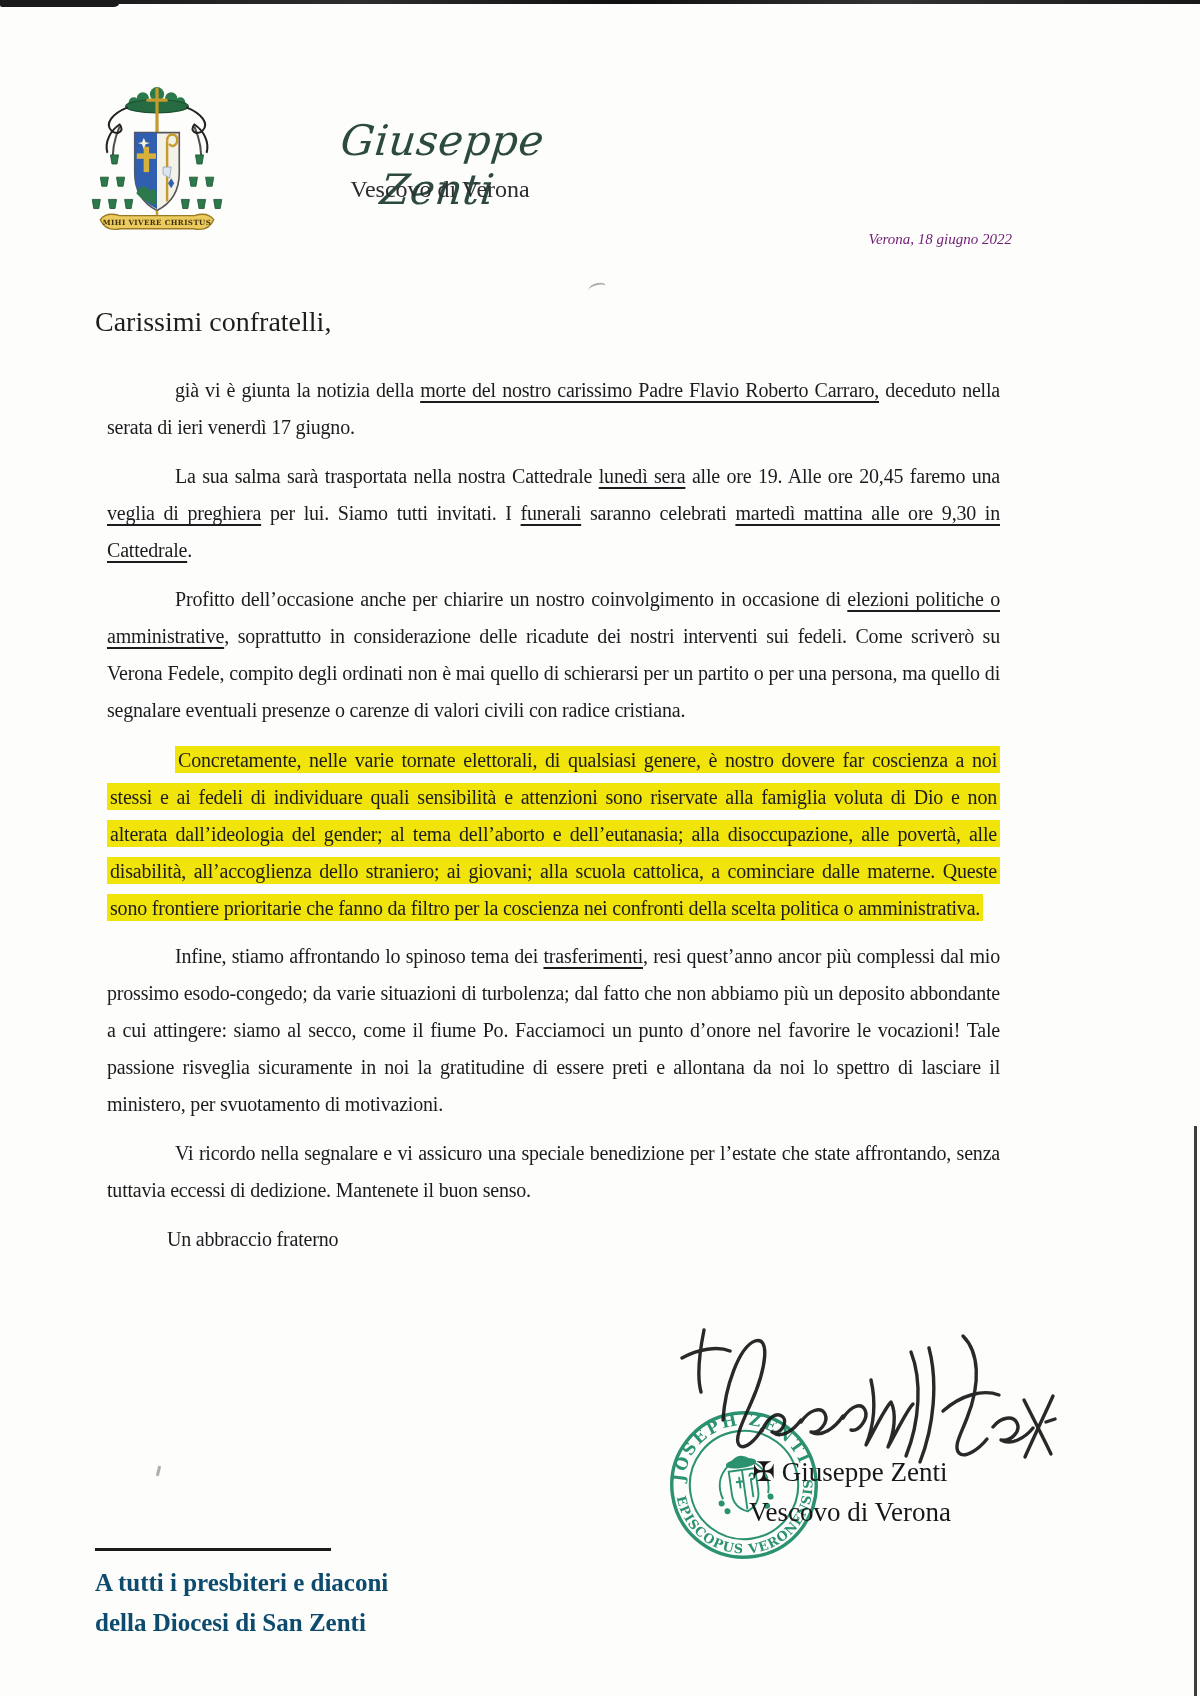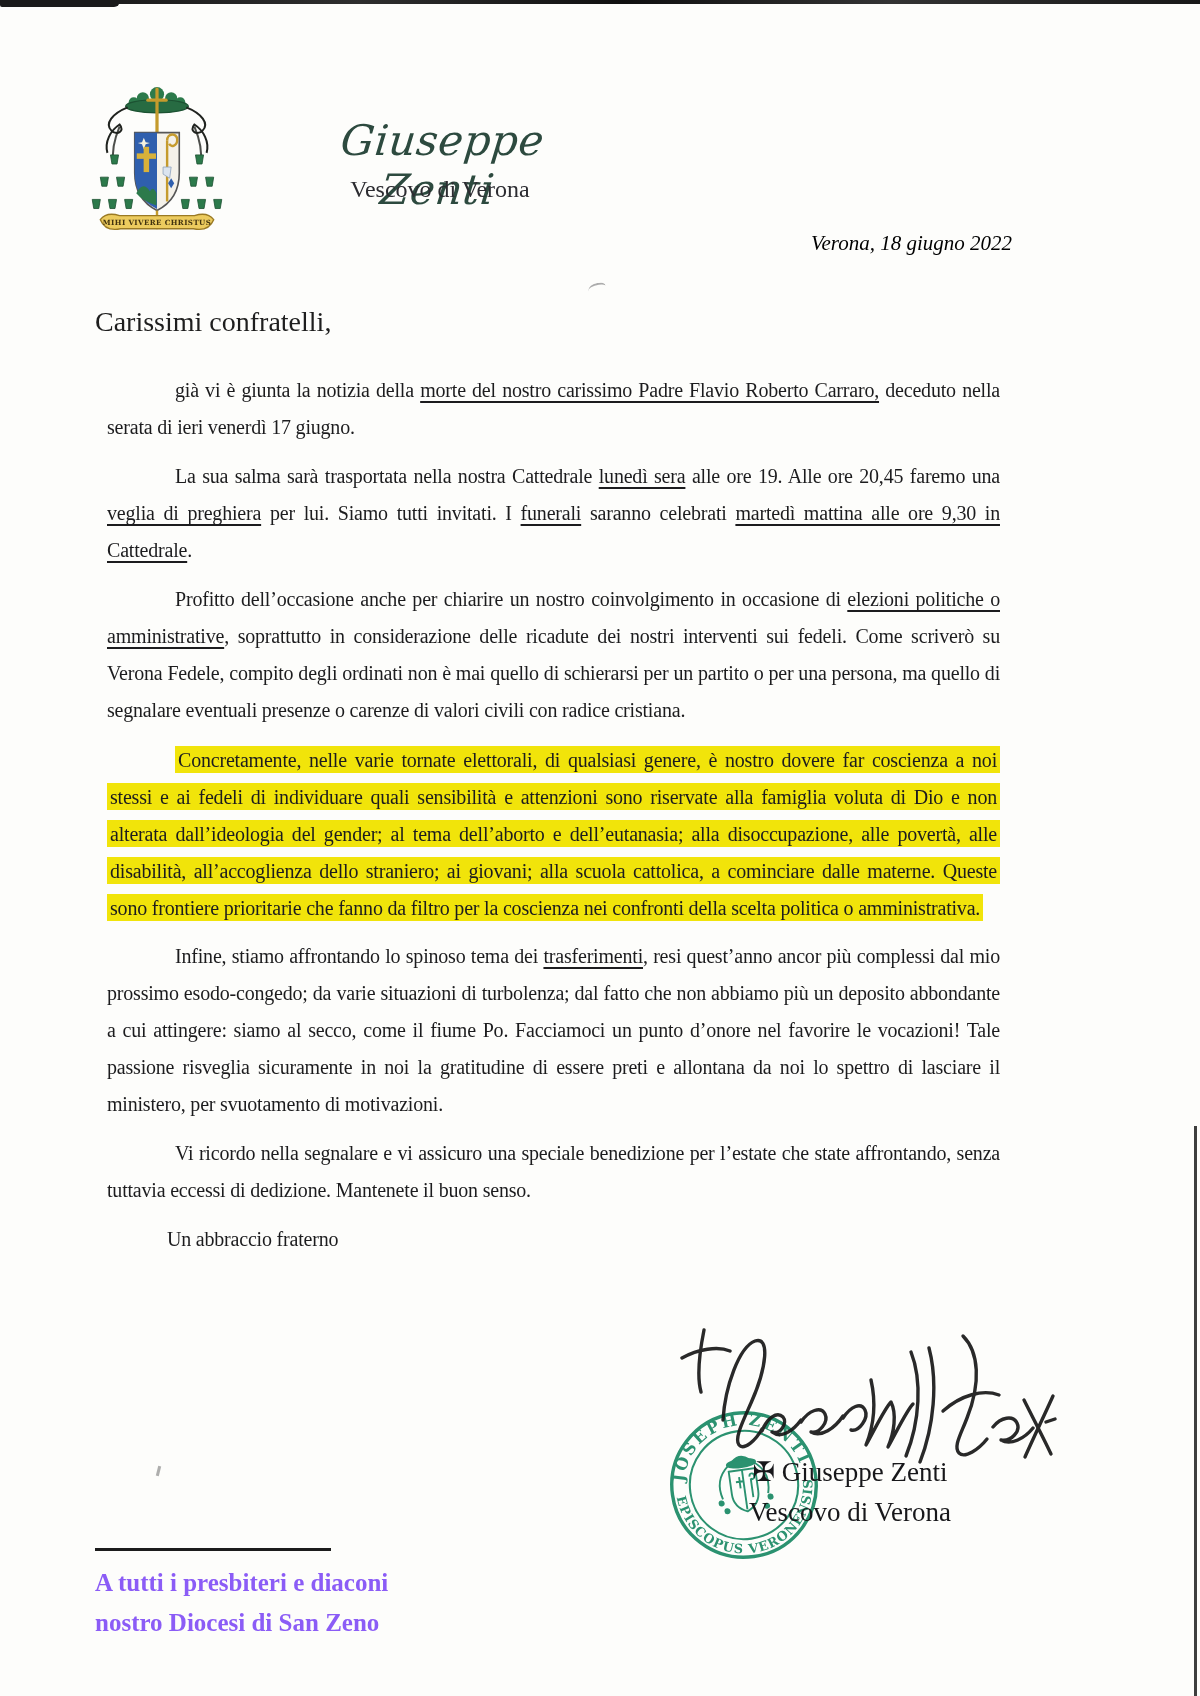--- a/index.html
+++ b/index.html
@@ -23,21 +23,21 @@
   
   .crest{position:absolute;left:86px;top:80px;}
   .name-script{
     position:absolute;left:295px;top:116px;width:290px;text-align:center;
     font-family:"DejaVu Serif",serif;font-style:italic;font-size:42px;
     color:#2d4a3f; transform:skewX(-6deg); letter-spacing:.5px;
   }
   .name-title{position:absolute;left:295px;top:176px;width:290px;text-align:center;
     font-size:24px;color:#2c2c31;}
 
-  .dateline{position:absolute;right:188px;top:231px;font-style:italic;font-size:21px;color:#000000;}
+  .dateline{position:absolute;right:188px;top:231px;font-style:italic;font-size:15px;color:#701a75;}
 
   .salutation{position:absolute;left:95px;top:306px;font-size:28px;}
 
   
   .letter-body{
     position:absolute;left:95px;top:360px;width:917px;
     font-size:20px;line-height:37px;text-align:justify;letter-spacing:-.2px;
     color:#1c1c1e;
   }
   .para{margin:12px;text-indent:68px;}
@@ -48,21 +48,21 @@
   
   .seal{position:absolute;left:668px;top:1406px;z-index:1;transform:rotate(-8deg);opacity:.93;}
   .typed-sig{position:absolute;left:685px;top:1452px;width:330px;z-index:2;text-align:center;
     font-size:27px;line-height:40px;color:#17171a;}
   .typed-sig div{white-space:nowrap;}
   .sig{position:absolute;left:628px;top:1290px;z-index:3;}
 
   
   .footer{position:absolute;left:95px;top:1548px;}
   .footer-rule{width:236px;height:3px;background:#1c1c1c;margin-bottom:12px;}
-  .footer p{margin:0;font-size:25px;font-weight:bold;line-height:40px;color:#8b5cf6;}
+  .footer p{margin:0;font-size:25px;font-weight:bold;line-height:40px;color:#0c4a6e;}
 </style>
 </head>
 <body>
 
 <div class="page">
 
   <div class="scan-top"></div>
   <div class="scan-top-blob"></div>
   <div class="scan-right"></div>
   <div class="squiggle"></div>
@@ -198,16 +198,16 @@
       <path d="M365,137 C373,127 385,125 389,133 C393,141 383,152 373,150 C383,156 397,148 405,138"></path>
       <path d="M396,110 C405,128 415,147 423,164"></path>
       <path d="M425,106 C415,128 405,149 397,167"></path>
       <path d="M418,132 l9,-3"></path>
     </g>
   </svg>
 
   <div class="footer">
     <div class="footer-rule"></div>
     <p>A tutti i presbiteri e diaconi</p>
-    <p>nostro Diocesi di San Zeno</p>
+    <p>della Diocesi di San Zenti</p>
   </div>
 
 </div>
 
 </body></html>

